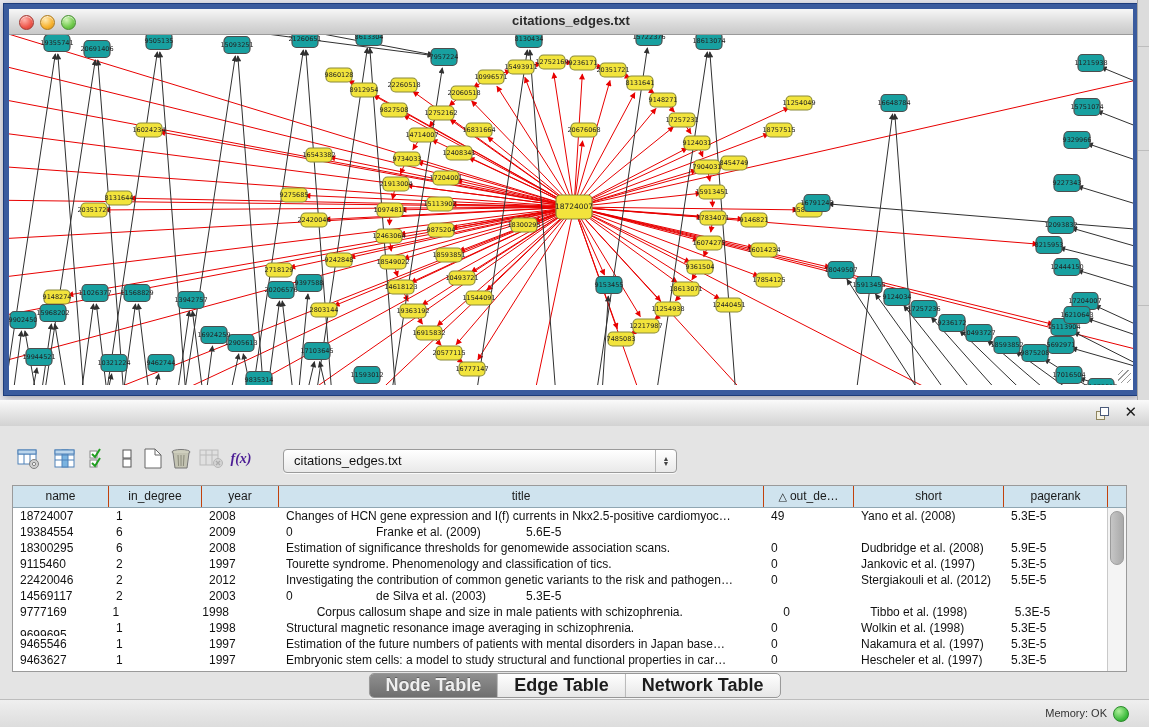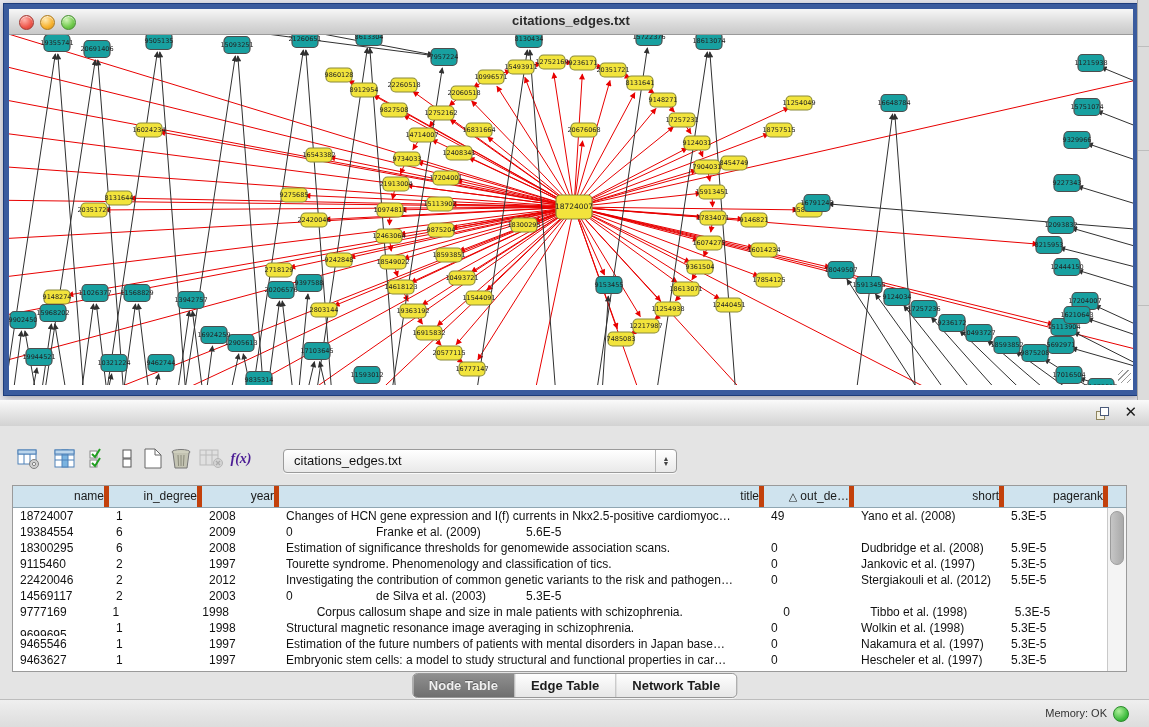--- a/index.html
+++ b/index.html
@@ -39,34 +39,34 @@
   .tb-icon{position:absolute;top:2px;width:26px;height:26px;display:flex;align-items:center;justify-content:center;}
   #combo{position:absolute;left:283px;top:5px;width:392px;height:22px;border:1px solid #9a9a9a;border-radius:4px;
     background:linear-gradient(#ffffff,#e9e9e9);box-shadow:0 1px 0 rgba(255,255,255,.8);}
   #combo .val{position:absolute;left:10px;top:3px;font-size:13px;color:#111;}
   #combo .stepper{position:absolute;right:0;top:0;width:20px;height:100%;border-left:1px solid #b5b5b5;
     display:flex;flex-direction:column;align-items:center;justify-content:center;font-size:7px;color:#444;line-height:5px;}
 
   
   #tbl{position:absolute;left:12px;top:59px;width:1113px;height:185px;background:#fff;border:1px solid #9a9a9a;}
   #tbl-head{display:flex;height:21px;background:#cfe3ee;border-bottom:1px solid #8fa6b2;}
-  .th{box-sizing:border-box;border-right:5px solid #c2410c;font-size:12px;color:#1a1a1a;
-      text-align:right;line-height:21px;overflow:hidden;white-space:nowrap;}
+  .th{box-sizing:border-box;border-right:1px solid #c2410c;font-size:12px;color:#1a1a1a;
+      text-align:center;line-height:21px;overflow:hidden;white-space:nowrap;}
   .th .sort{font-size:11px;margin-right:3px;}
   #tbl-rows{position:absolute;left:0;top:22px;right:18px;bottom:0;overflow:hidden;}
   .tr{display:flex;height:16px;line-height:16px;background:#fff;}
   .td{box-sizing:border-box;padding-left:7px;font-size:12px;color:#111;overflow:hidden;white-space:nowrap;}
   #vscroll{position:absolute;right:0;top:22px;bottom:0;width:18px;background:#f4f4f4;border-left:1px solid #c9c9c9;}
   #vthumb{position:absolute;left:2px;top:3px;width:12px;height:52px;border-radius:7px;
       background:linear-gradient(90deg,#c6c6c6,#a9a9a9);border:1px solid #9b9b9b;}
 
   
   #tabs{position:absolute;left:50%;transform:translateX(-50%);top:247px;height:23px;display:flex;
       border:1px solid #979797;border-radius:5px;overflow:hidden;background:linear-gradient(#fefefe,#e7e7e7);box-shadow:0 1px 0 rgba(255,255,255,.7);}
-  .tab{padding:0 16px;font-size:13px;font-weight:600;color:#1c1c1c;line-height:23px;border-right:1px solid #b9b9b9;}
+  .tab{padding:0 16px;font-size:18px;font-weight:600;color:#1c1c1c;line-height:23px;border-right:1px solid #b9b9b9;}
   .tab:last-child{border-right:none;}
   .tab.sel{background:linear-gradient(#8f8f8f,#6f6f6f);color:#efefef;text-shadow:0 -1px 0 rgba(0,0,0,.3);}
 
   
   #status{position:absolute;left:0;top:699px;width:1149px;height:28px;background:linear-gradient(#efefef,#dcdcdc);border-top:1px solid #bdbdbd;}
   #mem-label{position:absolute;right:42px;top:7px;font-size:11px;color:#333;}
   #mem-orb{position:absolute;right:20px;top:6px;width:14px;height:14px;border-radius:50%;
       background:radial-gradient(circle at 35% 30%,#aef09a,#3dbb3d 65%,#2a9a2a);border:1px solid #2a8a2a;}
 </style>
 </head>

